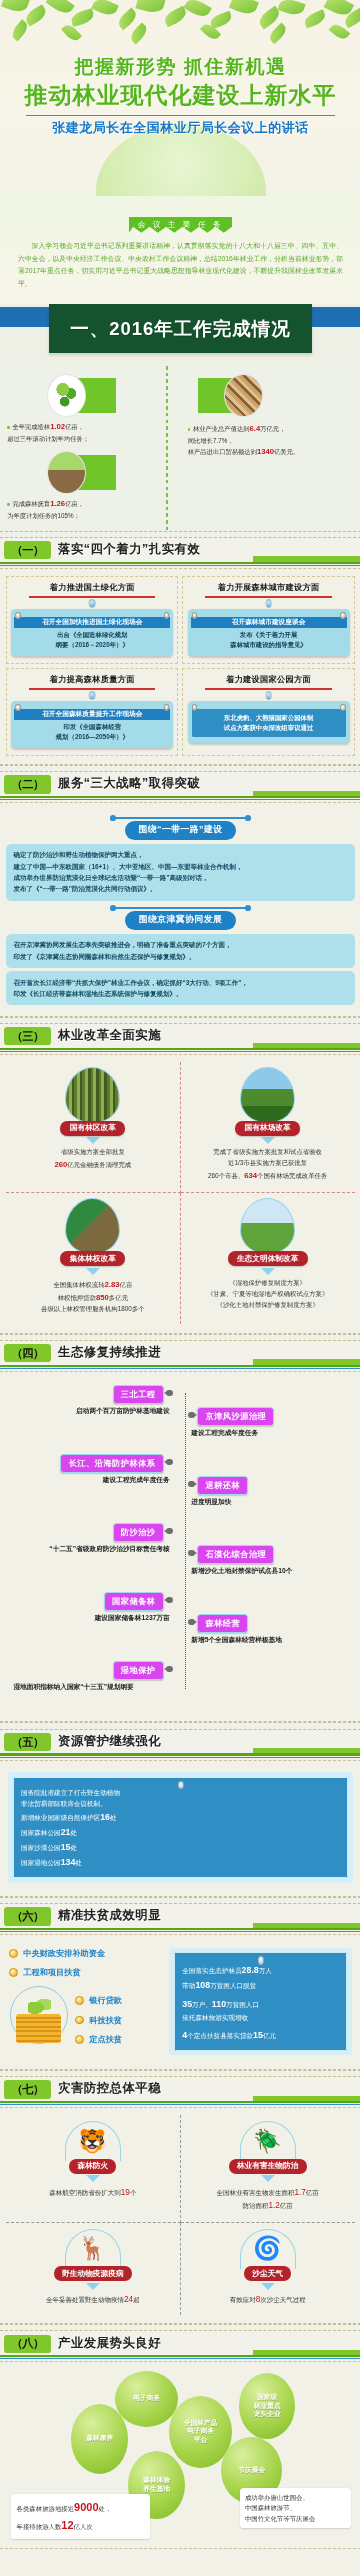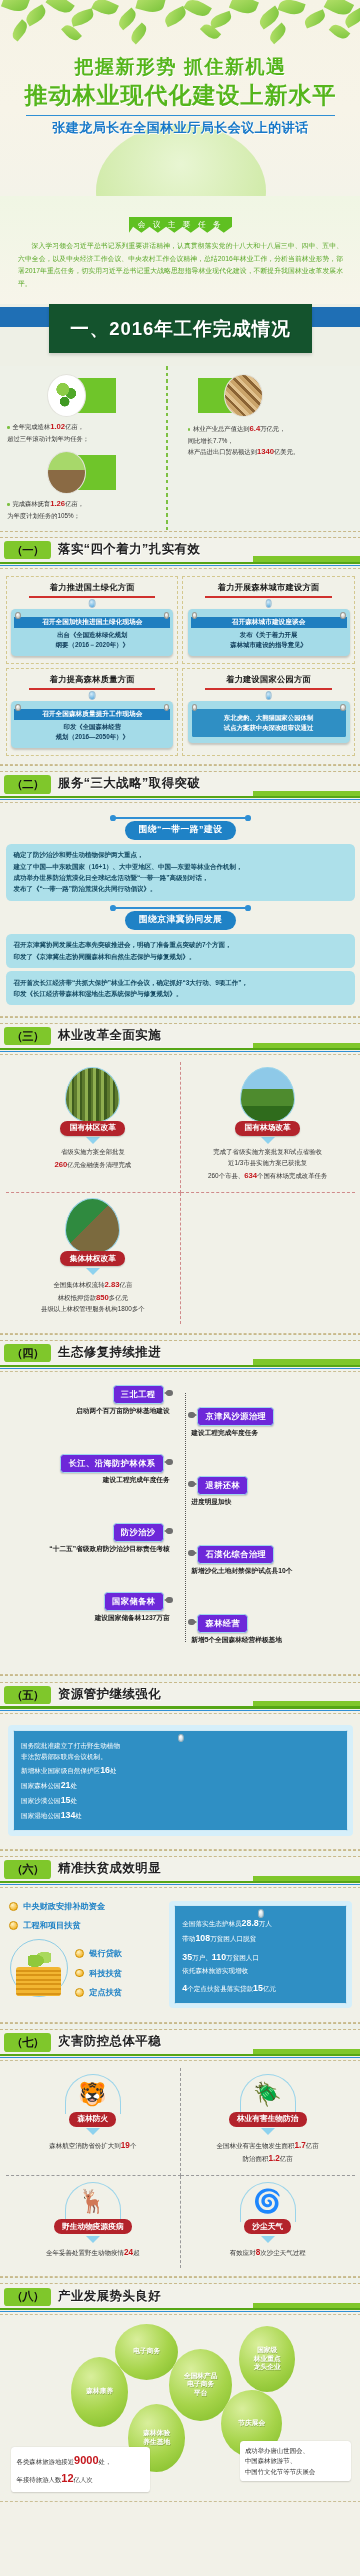--- a/index.html
+++ b/index.html
@@ -170,21 +170,21 @@
     border-top:7.2px solid #8ed2ee; margin:1.5px auto 3.1px; }
   .rf-text { font-size:6.4px; line-height:1.7; color:#333; }
   .rf-text .num { color:#c4161c; font-weight:bold; font-size:7.7px; }
 
   
   .eco { position:relative; padding:6.2px 4.1px 5.2px; min-height:211px; }
   .eco-spine { position:absolute; left:179px; top:14.4px; bottom:24px; width:0;
     border-left:1.5px dotted #555; }
   .eco-row { position:relative; height:47px; }
   .eco-chip {
-    position:absolute; background:#6d28d9; color:#fff; font-weight:bold; font-size:8.2px;
+    position:absolute; background:#d946ef; color:#fff; font-weight:bold; font-size:8.2px;
     padding:3.1px 7.2px; border-radius:3.6px; border:1.5px solid #9fd8ef; letter-spacing:0.5px;
     box-shadow:0 1px 1.5px rgba(0,0,0,.18);
     text-align:right;
   }
   .eco-chip.left { right:187px; } .eco-chip.right { left:187px; }
   .eco-cap { position:absolute; font-size:6.7px; color:#222; font-weight:bold; top:21.6px; }
   .eco-cap.left { right:181px; text-align:right; }
   .eco-cap.right { left:181px; }
   .eco-mark { position:absolute; top:4.1px; width:13.4px; height:8.2px; }
   .eco-mark.left { right:173px; }
@@ -238,21 +238,21 @@
   .dis-cell.br { border-right:0.5px dashed #9a9a9a; }
   .dis-cell.bb { border-bottom:0.5px dashed #9a9a9a; }
   .dis-arc { width:56px; height:40px; margin:0 auto; border:1px solid #9ad4ea;
     border-bottom:none; border-radius:28px 28px 0 0; position:relative; }
   .dis-icon { position:absolute; left:50%; top:7.2px; transform:translateX(-50%); font-size:23px; line-height:1; }
   .dis-tag { display:inline-block; background:#b3232b; color:#fff; font-size:7.7px; font-weight:bold;
     padding:2.6px 8.2px; border-radius:7.2px; margin-top:-6.2px; position:relative; z-index:2; }
   .dis-arrow { width:0;height:0;border-left:7.2px solid transparent;border-right:7.2px solid transparent;
     border-top:7.2px solid #8ed2ee; margin:1.5px auto 3.1px; }
   .dis-text { font-size:6.5px; line-height:1.7; color:#333; }
-  .dis-text .num { color:#c4161c; font-weight:bold; font-size:8.2px; }
+  .dis-text .num { color:#c4161c; font-weight:normal; font-size:8.2px; }
 
   
   .bal-area { position:relative; height:170px; padding-top:3.1px; }
   .balloon {
     position:absolute; border-radius:50%; display:flex; align-items:center; justify-content:center;
     text-align:center; color:#fff; font-weight:bold; font-size:6.7px; line-height:1.25;
     background:radial-gradient(circle at 35% 28%,#d9ef9c,#a6d44a 55%,#7ebb26);
     text-shadow:0.5px 0.5px 0.5px rgba(0,0,0,.22); padding:3.1px;
   }
   .bal-note {
@@ -482,20 +482,30 @@
       <div class="reform-cell br">
         <div class="rf-photo rf-ph3"></div>
         <div class="rf-tag">集体林权改革</div>
         <div class="rf-arrow"></div>
         <div class="rf-text">
           <div>全国集体林权流转<span class="num">2.83</span>亿亩</div>
           <div>林权抵押贷款<span class="num">850</span>多亿元</div>
           <div>县级以上林权管理服务机构1800多个</div>
         </div>
       </div>
+      <div class="reform-cell">
+        <div class="rf-photo rf-ph4"></div>
+        <div class="rf-tag">生态文明体制改革</div>
+        <div class="rf-arrow"></div>
+        <div class="rf-text">
+          <div>《湿地保护修复制度方案》</div>
+          <div>《甘肃、宁夏等地湿地产权确权试点方案》</div>
+          <div>《沙化土地封禁保护修复制度方案》</div>
+        </div>
+      </div>
     </div>
   </div>
 
   <div class="sec-sep"></div>
   <div class="sec-head">
     <div class="sec-num">（四）</div>
     <div class="sec-title">生态修复持续推进</div>
     <div class="sec-underline-green-right"></div>
     <div class="sec-underline"></div>
       <div class="sec-underline2"></div>
@@ -559,20 +569,28 @@
           </div>
         <div class="eco-cap left">建设国家储备林1237万亩</div>
       </div>
       <div class="eco-row" style="margin-top:-25px">
         <div class="eco-chip right">森林经营</div>
         <div class="eco-mark right">
             <i></i>
             <b></b>
           </div>
         <div class="eco-cap right">新增5个全国森林经营样板基地</div>
+      </div>
+      <div class="eco-row">
+        <div class="eco-chip left">湿地保护</div>
+        <div class="eco-mark left">
+            <i></i>
+            <b></b>
+          </div>
+        <div class="eco-cap" style="left:3.1px;top:21.6px">湿地面积指标纳入国家“十三五”规划纲要</div>
       </div>
     </div>
   </div>
 
   <div class="sec-sep"></div>
   <div class="sec-head">
     <div class="sec-num">（五）</div>
     <div class="sec-title">资源管护继续强化</div>
     <div class="sec-underline-green-right"></div>
     <div class="sec-underline"></div>

